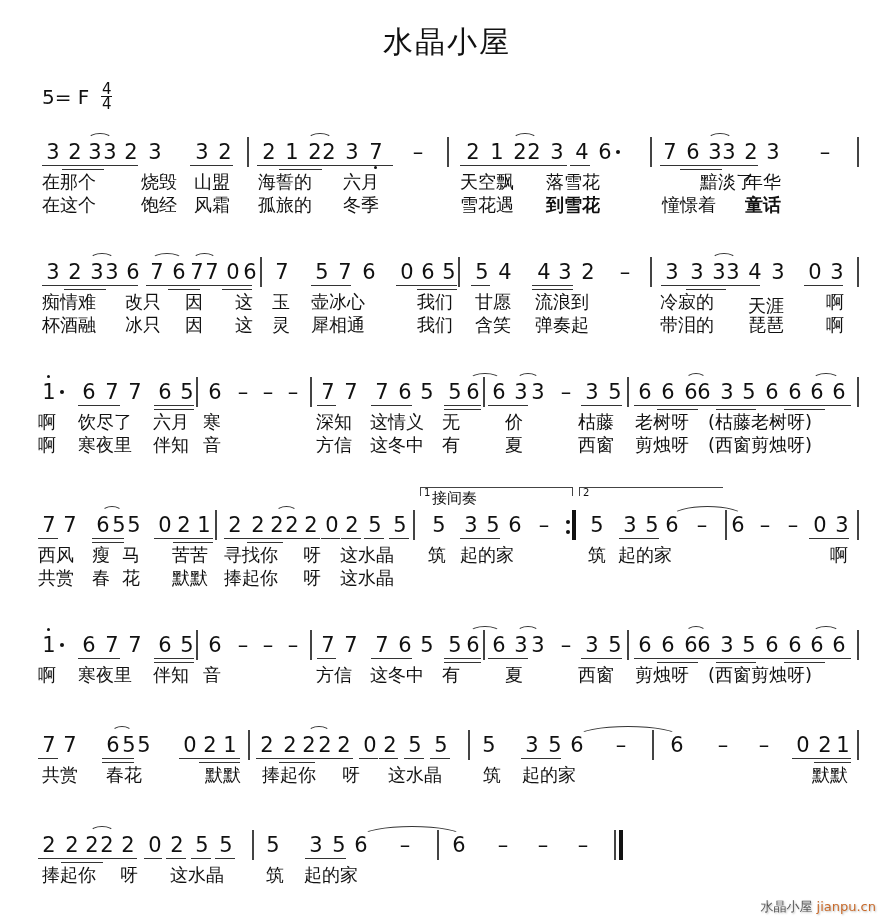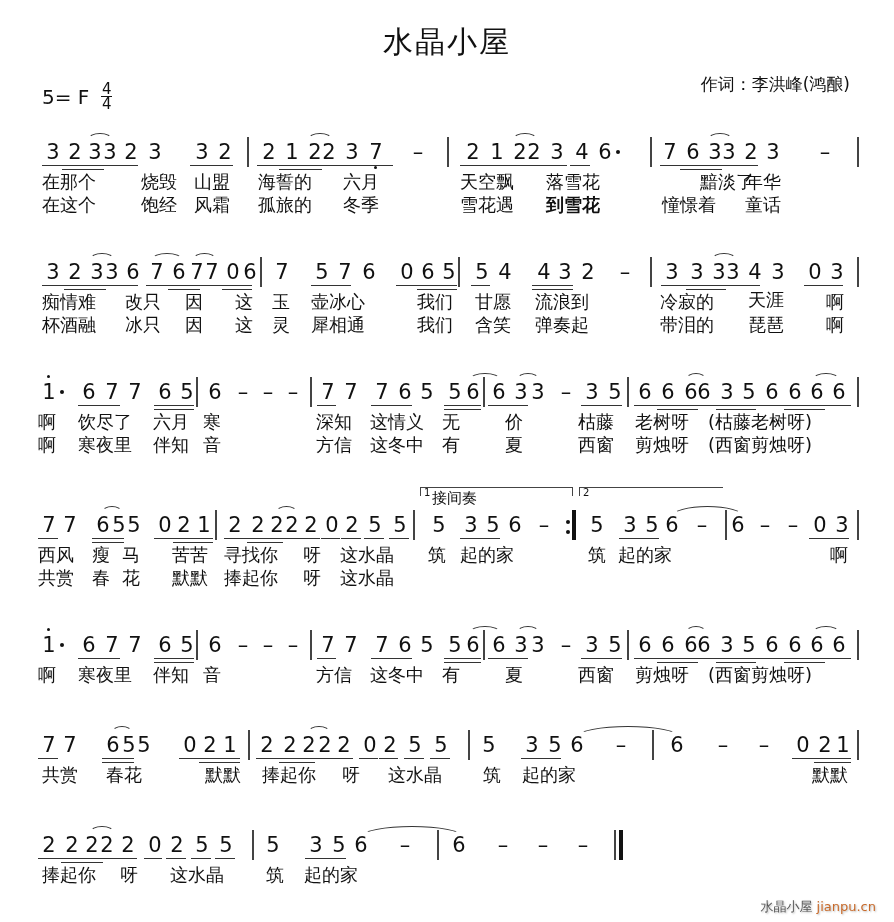--- a/index.html
+++ b/index.html
@@ -39,23 +39,20 @@
 <div class="key">
   <span>5= F</span>
   <span class="ts">
     <span>4</span>
     <span class="bar"></span>
     <span>4</span>
   </span>
 </div>
 
 <div class="credits">
-  <div>
-    <span>作词：</span><span>李洪峰(鸿酿)</span>
-  </div>
 </div>
 
 <div id="score">
     <div class="system" style="top: 157px;">
       <div class="note" style="left: 46px;">3</div>
       <div class="note" style="left: 68px;">2</div>
       <div class="note" style="left: 88px;">3</div>
       <div class="note" style="left: 103px;">3</div>
       <div class="note" style="left: 124px;">2</div>
       <div class="note" style="left: 148px;">3</div>
@@ -109,21 +106,21 @@
       <div class="lyr" style="left: 700px; top: 14px;">黯淡了</div>
       <div class="lyr" style="left: 745px; top: 14px;">年华</div>
       <div class="lyr" style="left: 42px; top: 37px;">在这个</div>
       <div class="lyr" style="left: 141px; top: 37px;">饱经</div>
       <div class="lyr" style="left: 194px; top: 37px;">风霜</div>
       <div class="lyr" style="left: 258px; top: 37px;">孤旅的</div>
       <div class="lyr" style="left: 343px; top: 37px;">冬季</div>
       <div class="lyr" style="left: 460px; top: 37px;">雪花遇</div>
       <div class="lyr" style="left: 546px; top: 37px; font-weight: bold;">到雪花</div>
       <div class="lyr" style="left: 662px; top: 37px;">憧憬着</div>
-      <div class="lyr" style="left: 745px; top: 37px;">童话</div>
+      <div class="lyr" style="left: 745px; top: 37px; font-weight: bold;">童话</div>
     </div>
     <div class="system" style="top: 277px;">
       <div class="note" style="left: 46px;">3</div>
       <div class="note" style="left: 68px;">2</div>
       <div class="note" style="left: 90px;">3</div>
       <div class="note" style="left: 105px;">3</div>
       <div class="note" style="left: 126px;">6</div>
       <div class="note" style="left: 150px;">7</div>
       <div class="note" style="left: 172px;">6</div>
       <div class="note" style="left: 190px;">7</div>
@@ -176,21 +173,21 @@
       <div class="lyr" style="left: 42px; top: 14px;">痴情难</div>
       <div class="lyr" style="left: 125px; top: 14px;">改只</div>
       <div class="lyr" style="left: 185px; top: 14px;">因</div>
       <div class="lyr" style="left: 235px; top: 14px;">这</div>
       <div class="lyr" style="left: 272px; top: 14px;">玉</div>
       <div class="lyr" style="left: 311px; top: 14px;">壶冰心</div>
       <div class="lyr" style="left: 417px; top: 14px;">我们</div>
       <div class="lyr" style="left: 475px; top: 14px;">甘愿</div>
       <div class="lyr" style="left: 535px; top: 14px;">流浪到</div>
       <div class="lyr" style="left: 660px; top: 14px;">冷寂的</div>
-      <div class="lyr" style="left: 748px; top: 12px;">天涯</div>
+      <div class="lyr" style="left: 748px; top: 18px;">天涯</div>
       <div class="lyr" style="left: 826px; top: 14px;">啊</div>
       <div class="lyr" style="left: 42px; top: 37px;">杯酒融</div>
       <div class="lyr" style="left: 125px; top: 37px;">冰只</div>
       <div class="lyr" style="left: 185px; top: 37px;">因</div>
       <div class="lyr" style="left: 235px; top: 37px;">这</div>
       <div class="lyr" style="left: 272px; top: 37px;">灵</div>
       <div class="lyr" style="left: 311px; top: 37px;">犀相通</div>
       <div class="lyr" style="left: 417px; top: 37px;">我们</div>
       <div class="lyr" style="left: 475px; top: 37px;">含笑</div>
       <div class="lyr" style="left: 535px; top: 37px;">弹奏起</div>

